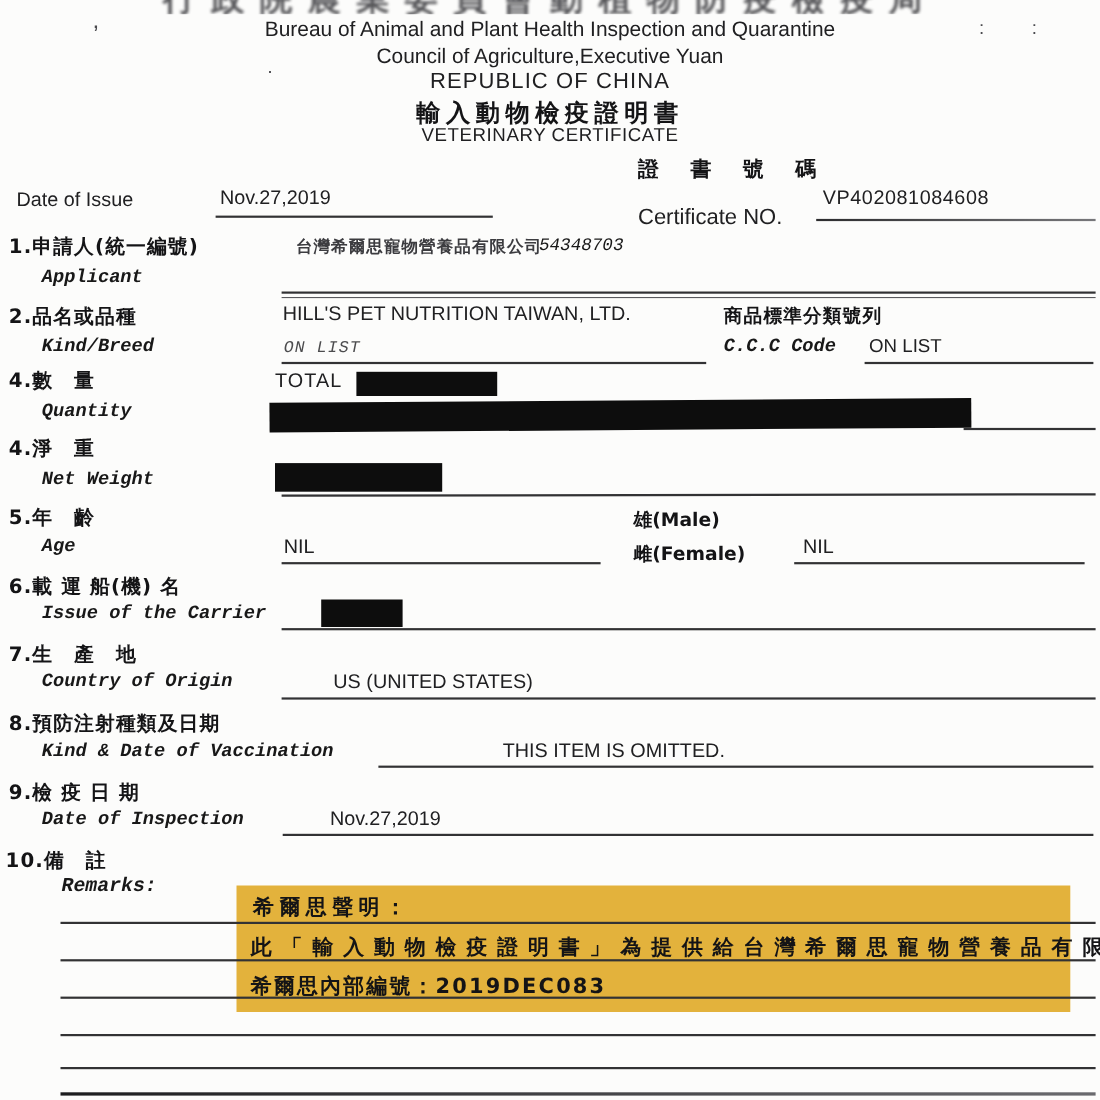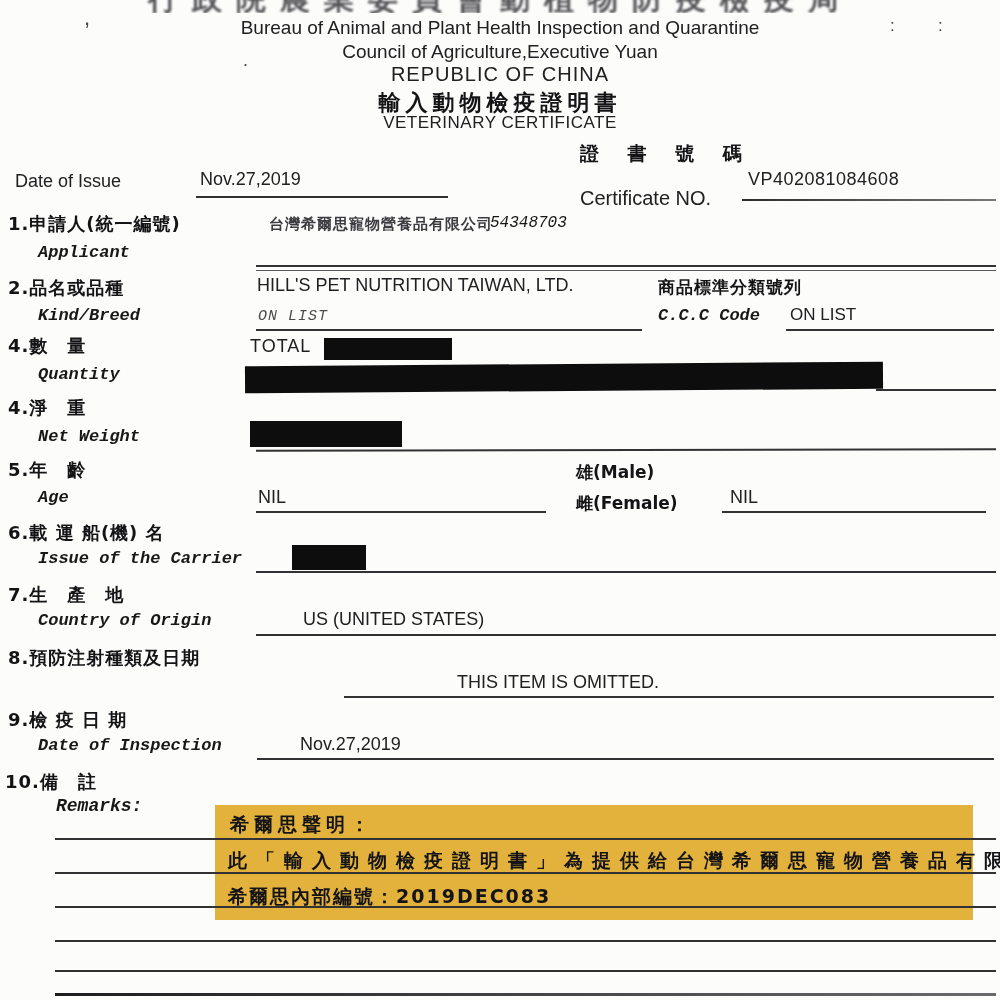--- a/index.html
+++ b/index.html
@@ -93,20 +93,21 @@
   <div class="abs mono" style="left:38px;top:549px;font-size:17px;">Issue of the Carrier</div>
   <div class="redact" style="left:292px;top:545px;width:74px;height:25px;"></div>
   <div class="line" style="left:256px;top:571px;width:740px;"></div>
 
   <div class="abs zh" style="left:8px;top:583px;font-size:18px;letter-spacing:1px;">7.生　產　地</div>
   <div class="abs mono" style="left:38px;top:611px;font-size:17px;">Country of Origin</div>
   <div class="abs sans" style="left:303px;top:609px;font-size:18px;">US (UNITED STATES)</div>
   <div class="line" style="left:256px;top:634px;width:740px;"></div>
 
   <div class="abs zh" style="left:8px;top:646px;font-size:18px;letter-spacing:1px;">8.預防注射種類及日期</div>
+  <div class="abs mono" style="left:38px;top:674px;font-size:17px;">Kind &amp; Date of Vaccination</div>
   <div class="abs sans" style="left:457px;top:672px;font-size:18px;">THIS ITEM IS OMITTED.</div>
   <div class="line" style="left:344px;top:696px;width:650px;"></div>
 
   <div class="abs zh" style="left:8px;top:708px;font-size:18px;letter-spacing:1px;">9.檢 疫 日 期</div>
   <div class="abs mono" style="left:38px;top:736px;font-size:17px;">Date of Inspection</div>
   <div class="abs sans" style="left:300px;top:734px;font-size:18px;">Nov.27,2019</div>
   <div class="line" style="left:257px;top:758px;width:737px;"></div>
 
   <div class="abs zh" style="left:5px;top:770px;font-size:18px;letter-spacing:1px;">10.備　註</div>
   <div class="abs mono" style="left:56px;top:796px;font-size:18px;">Remarks:</div>

